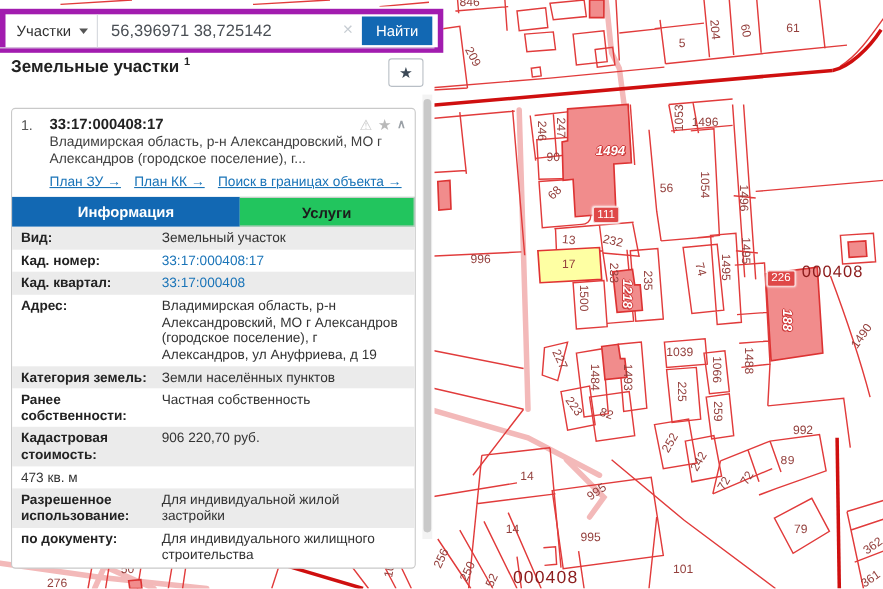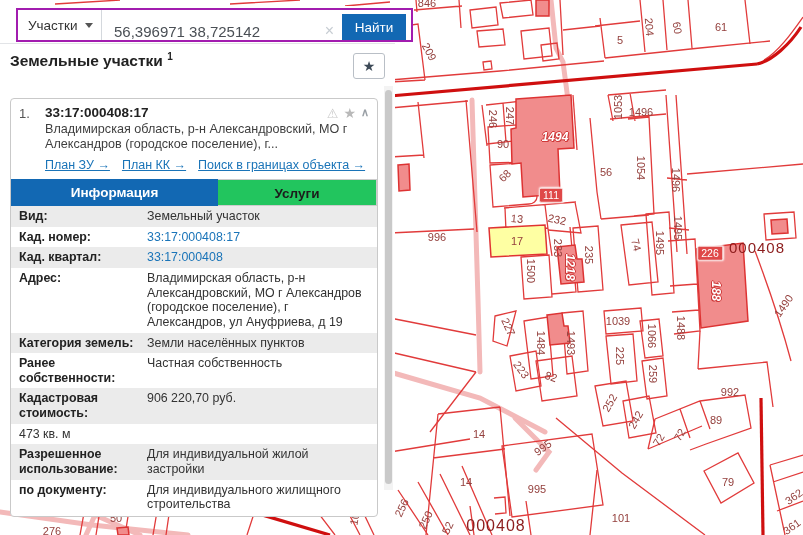--- a/index.html
+++ b/index.html
@@ -13,22 +13,22 @@
              transform:translate(-50%,-50%)}
   .lbl-plain{color:#94403d}
   .lbl-quarter{color:#8c1c1c;font-size:15px;letter-spacing:1px}
   .lbl-badge{background:#df4848;color:#fff;border:1px solid #f8dada;border-radius:2px;
              padding:1px 3px;font-size:10.5px;box-shadow:0 0 2px #fff}
   .lbl-outline{color:#fff;font-style:italic;font-weight:bold;font-size:12px;
                text-shadow:-1px 0 0 #cf3a3a,1px 0 0 #cf3a3a,0 -1px 0 #cf3a3a,0 1px 0 #cf3a3a,1px 1px 0 #cf3a3a}
 
   
   #left-panel{position:absolute;left:0;top:6px;width:395px;height:484px;background:#fff;z-index:5}
-  .search-bar{position:absolute;left:16px;top:2px;width:393px;height:30px;border:2px solid #a21caf;
-              background:#fff;display:flex;align-items:flex-end}
+  .search-bar{position:absolute;left:0;top:2px;width:393px;height:30px;border:5px solid #a21caf;
+              background:#fff;display:flex;align-items:center}
   .search-cat{width:84px;height:100%;display:flex;align-items:center;gap:7px;padding-left:10px;
               border-right:1px solid #d4d8dd;color:#333;font-size:13.5px;cursor:pointer;box-sizing:border-box}
   .caret{width:0;height:0;border-left:4px solid transparent;border-right:4px solid transparent;
          border-top:5px solid #555}
   .search-input{flex:1;border:none;outline:none;font-size:15px;color:#4a4f55;padding:0 4px 0 12px;
                 font-family:"Liberation Sans",sans-serif;min-width:0;background:transparent}
   .clear-x{color:#c6ccd2;font-size:16px;padding:0 8px;cursor:pointer}
   .find-btn{background:#1268b3;color:#fff;border:none;width:64px;height:26px;margin-right:5px;
             font-size:13.5px;cursor:pointer;font-family:"Liberation Sans",sans-serif}
   .panel-divider{position:absolute;left:0;top:37px;width:395px;border-bottom:1px solid #e2e4e7}
@@ -208,21 +208,21 @@
       <div class="map-label lbl-plain" style="left: 551px; top: 377px; transform: translate(-50%, -50%) rotate(20deg);">82</div>
       <div class="map-label lbl-plain" style="left: 618px; top: 321px; transform: translate(-50%, -50%) rotate(0deg);">1039</div>
       <div class="map-label lbl-plain" style="left: 619px; top: 356px; transform: translate(-50%, -50%) rotate(90deg);">225</div>
       <div class="map-label lbl-plain" style="left: 651px; top: 336px; transform: translate(-50%, -50%) rotate(90deg);">1066</div>
       <div class="map-label lbl-plain" style="left: 652px; top: 374px; transform: translate(-50%, -50%) rotate(90deg);">259</div>
       <div class="map-label lbl-plain" style="left: 610px; top: 403px; transform: translate(-50%, -50%) rotate(-60deg);">252</div>
       <div class="map-label lbl-plain" style="left: 636px; top: 420px; transform: translate(-50%, -50%) rotate(-60deg);">242</div>
       <div class="map-label lbl-plain" style="left: 659px; top: 440px; transform: translate(-50%, -50%) rotate(-60deg);">72</div>
       <div class="map-label lbl-plain" style="left: 680px; top: 435px; transform: translate(-50%, -50%) rotate(-60deg);">72</div>
       <div class="map-label lbl-plain" style="left: 730px; top: 392px; transform: translate(-50%, -50%) rotate(0deg);">992</div>
-      <div class="map-label lbl-plain" style="left: 716px; top: 420px; transform: translate(-50%, -50%) rotate(0deg);">89</div>
+      <div class="map-label lbl-plain" style="left: 716px; top: 420px; transform: translate(-50%, -50%) rotate(0deg); font-family: Liberation Mono, monospace;">89</div>
       <div class="map-label lbl-plain" style="left: 728px; top: 482px; transform: translate(-50%, -50%) rotate(0deg);">79</div>
       <div class="map-label lbl-plain" style="left: 794px; top: 497px; transform: translate(-50%, -50%) rotate(-35deg);">362</div>
       <div class="map-label lbl-plain" style="left: 792px; top: 527px; transform: translate(-50%, -50%) rotate(-35deg);">361</div>
       <div class="map-label lbl-plain" style="left: 479px; top: 434px; transform: translate(-50%, -50%) rotate(0deg);">14</div>
       <div class="map-label lbl-plain" style="left: 466px; top: 482px; transform: translate(-50%, -50%) rotate(0deg);">14</div>
       <div class="map-label lbl-plain" style="left: 543px; top: 448px; transform: translate(-50%, -50%) rotate(-35deg);">995</div>
       <div class="map-label lbl-plain" style="left: 537px; top: 489px; transform: translate(-50%, -50%) rotate(0deg);">995</div>
       <div class="map-label lbl-plain" style="left: 402px; top: 508px; transform: translate(-50%, -50%) rotate(-65deg);">256</div>
       <div class="map-label lbl-plain" style="left: 426px; top: 520px; transform: translate(-50%, -50%) rotate(-65deg);">250</div>
       <div class="map-label lbl-plain" style="left: 448px; top: 528px; transform: translate(-50%, -50%) rotate(-65deg);">52</div>

